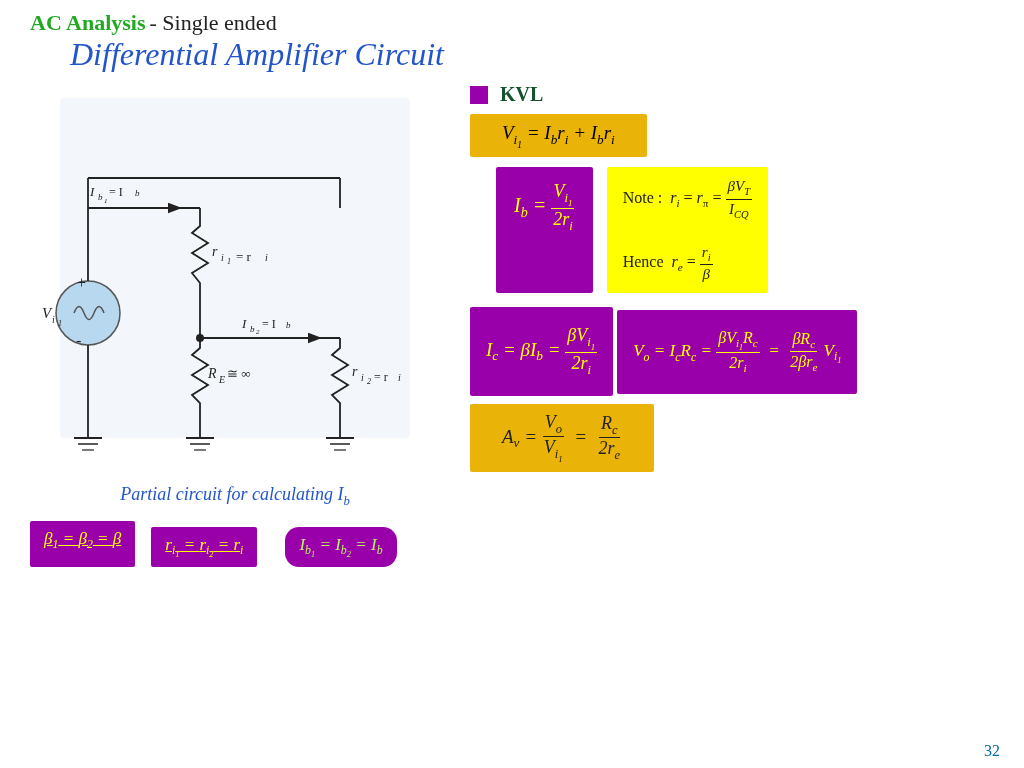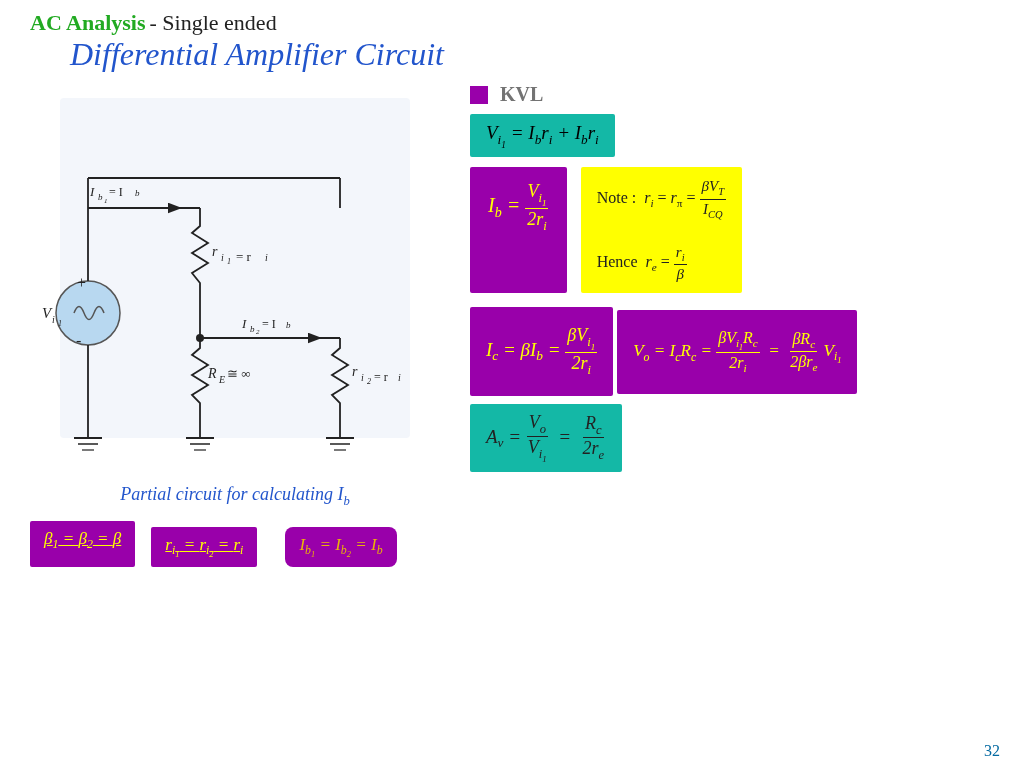--- a/index.html
+++ b/index.html
@@ -86,51 +86,51 @@
       color: #ffff00;
       padding: 8px 14px;
       font-size: 17px;
       font-style: italic;
       border-radius: 2px;
       display: inline-block;
       text-decoration: underline;
     }
     .formula-box-purple-wide {
       background: #9900aa;
-      color: #eab308;
+      color: #bef264;
       padding: 8px 14px;
       font-size: 17px;
       font-style: italic;
-      border-radius: 8px;
+      border-radius: 14px;
       display: inline-block;
     }
 
     
     .kvl-row {
       display: flex;
       align-items: center;
       gap: 12px;
       margin-bottom: 8px;
       margin-top: 5px;
     }
     .kvl-square {
       width: 18px;
       height: 18px;
       background: #9900aa;
       flex-shrink: 0;
     }
     .kvl-label {
       font-size: 20px;
       font-weight: bold;
-      color: #737373;
+      color: #14532d;
     }
 
     .eq-box-yellow {
-      background: #14b8a6;
-      padding: 8px 16px;
+      background: #eab308;
+      padding: 8px 32px;
       font-size: 17px;
       font-style: italic;
       border-radius: 2px;
       margin-bottom: 6px;
       display: inline-block;
     }
     .eq-box-purple {
       background: #9900aa;
       color: #ffff00;
       padding: 18px 16px;
@@ -322,21 +322,21 @@
       <span class="kvl-label">KVL</span>
     </div>
 
     
     <div class="eq-box-yellow" style="font-size:19px; margin-bottom:10px;">
       <i>V</i><sub><i>i</i><sub>1</sub></sub> = <i>I</i><sub><i>b</i></sub><i>r</i><sub><i>i</i></sub> + <i>I</i><sub><i>b</i></sub><i>r</i><sub><i>i</i></sub>
     </div>
 
     
     <div class="equations-row" style="align-items:stretch;">
-      <div class="eq-box-purple" style="font-size:20px; padding: 14px 18px;">
+      <div class="eq-box-purple" style="font-size:20px; padding: 14px 18px; margin-left: 26px;">
         <i>I</i><sub><i>b</i></sub> =
         <span class="frac" style="font-size:18px;">
           <span class="num"><i>V</i><sub><i>i</i><sub>1</sub></sub></span>
           <span class="den">2<i>r</i><sub><i>i</i></sub></span>
         </span>
       </div>
       <div class="note-box" style="font-size:16px; line-height:1.7; margin-left:4px;">
         <div>Note :&nbsp; <i>r</i><sub><i>i</i></sub> = <i>r</i><sub>π</sub> =
           <span class="frac" style="font-size:15px;">
             <span class="num"><i>βV</i><sub><i>T</i></sub></span>

